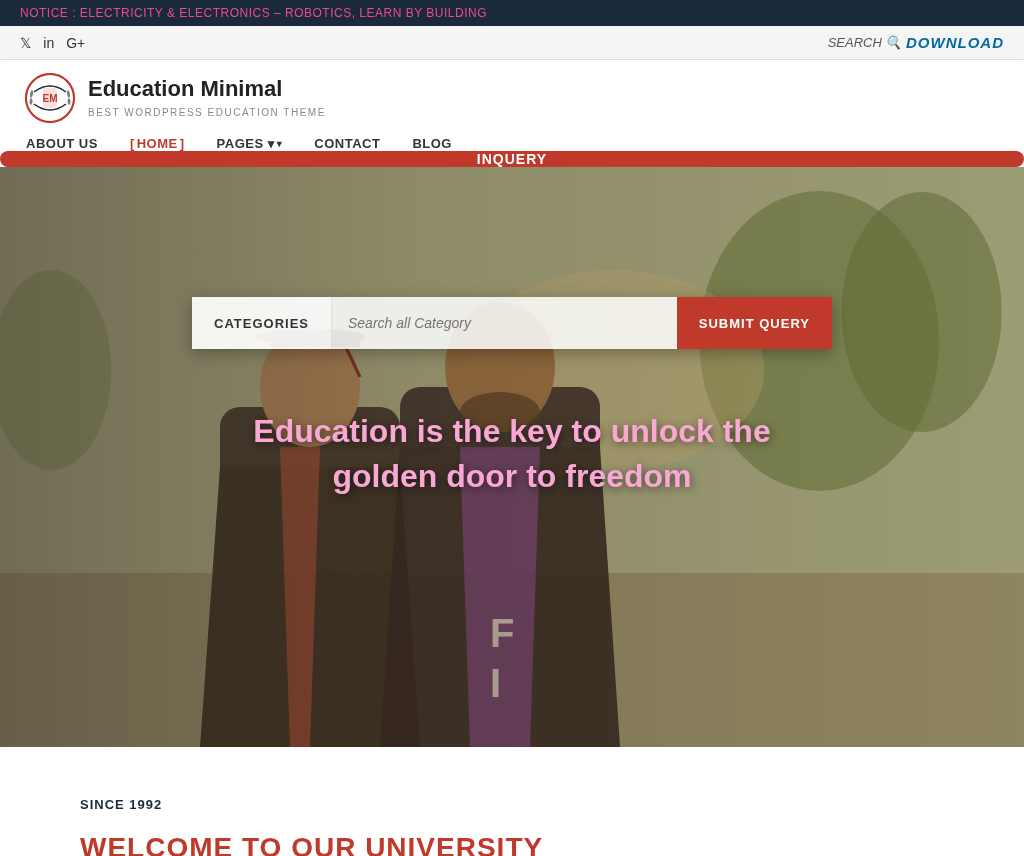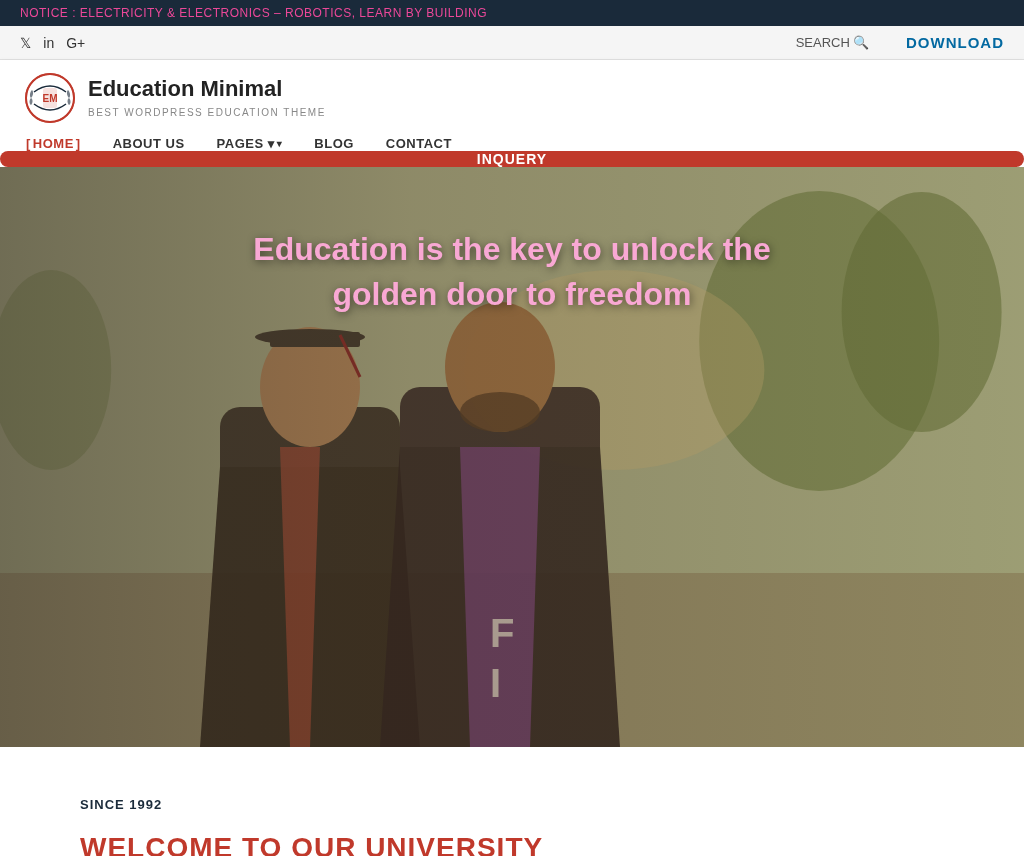--- a/index.html
+++ b/index.html
@@ -23,21 +23,21 @@
       justify-content: space-between;
       border-bottom: 1px solid #e0e0e0;
     }
     .social-icons { display: flex; gap: 12px; align-items: center; }
     .social-icon {
       color: #333;
       font-size: 14px;
       cursor: pointer;
       text-decoration: none;
     }
-    .social-right { display: flex; gap: 36px; font-size: 13px; color: #555; }
+    .social-right { display: flex; gap: 4px; font-size: 13px; color: #555; font-style: italic; }
     .search-link { display: flex; align-items: center; gap: 4px; cursor: pointer; color: #555; }
     .download-link { font-size: 15px; color: #0369a1; cursor: pointer; font-weight: 600; letter-spacing: 1px; }
 
     
     .header {
       background: #fff;
       display: flex;
       align-items: stretch;
       box-shadow: 0 2px 6px rgba(0,0,0,0.08);
       position: relative;
@@ -262,25 +262,25 @@
       <path d="M44 18 C46 20 47 24 45 26 C43 24 42 20 44 18Z" fill="#1a2a3a" opacity="0.6"></path>
       <path d="M45 26 C47 28 47 32 45 33 C43 31 43 27 45 26Z" fill="#1a2a3a" opacity="0.6"></path>
     </svg>
     <div class="logo-text">
       <h1>Education Minimal</h1>
       <span>BEST WORDPRESS EDUCATION THEME</span>
     </div>
   </div>
 
   <nav>
+    <a class="nav-item">ABOUT US</a>
     <a class="nav-item active">HOME</a>
-    <a class="nav-item">ABOUT US</a>
     <a class="nav-item has-dropdown">PAGES ▾</a>
+    <a class="nav-item">CONTACT</a>
     <a class="nav-item">BLOG</a>
-    <a class="nav-item">CONTACT</a>
   </nav>
 
   <div class="inquery-btn">INQUERY</div>
 </header>
 
 <section class="hero">
   <div class="hero-photo">
 
     <svg width="100%" height="100%" xmlns="http://www.w3.org/2000/svg" style="position:absolute;inset:0;">
 
@@ -324,20 +324,25 @@
         <text x="490" y="530" font-size="40" font-weight="900" fill="#fff" opacity="0.9" font-family="Arial">I</text>
       </g>
 
       <rect width="100%" height="100%" fill="rgba(140,100,50,0.2)"></rect>
     </svg>
   </div>
   <div class="hero-bg"></div>
 
   <div class="hero-content">
 
+    <div class="search-bar-container">
+      <button class="search-categories-btn">CATEGORIES</button>
+      <input class="search-input-field" type="text" placeholder="Search all Category" style="">
+      <button class="search-submit-btn">SUBMIT QUERY</button>
+    </div>
 
     <p class="hero-tagline">Education is the key to unlock the golden door to freedom</p>
   </div>
 </section>
 
 <section class="below-hero">
   <div class="since-label">SINCE 1992</div>
   <div class="welcome-title">WELCOME TO OUR UNIVERSITY</div>
 </section>
 

